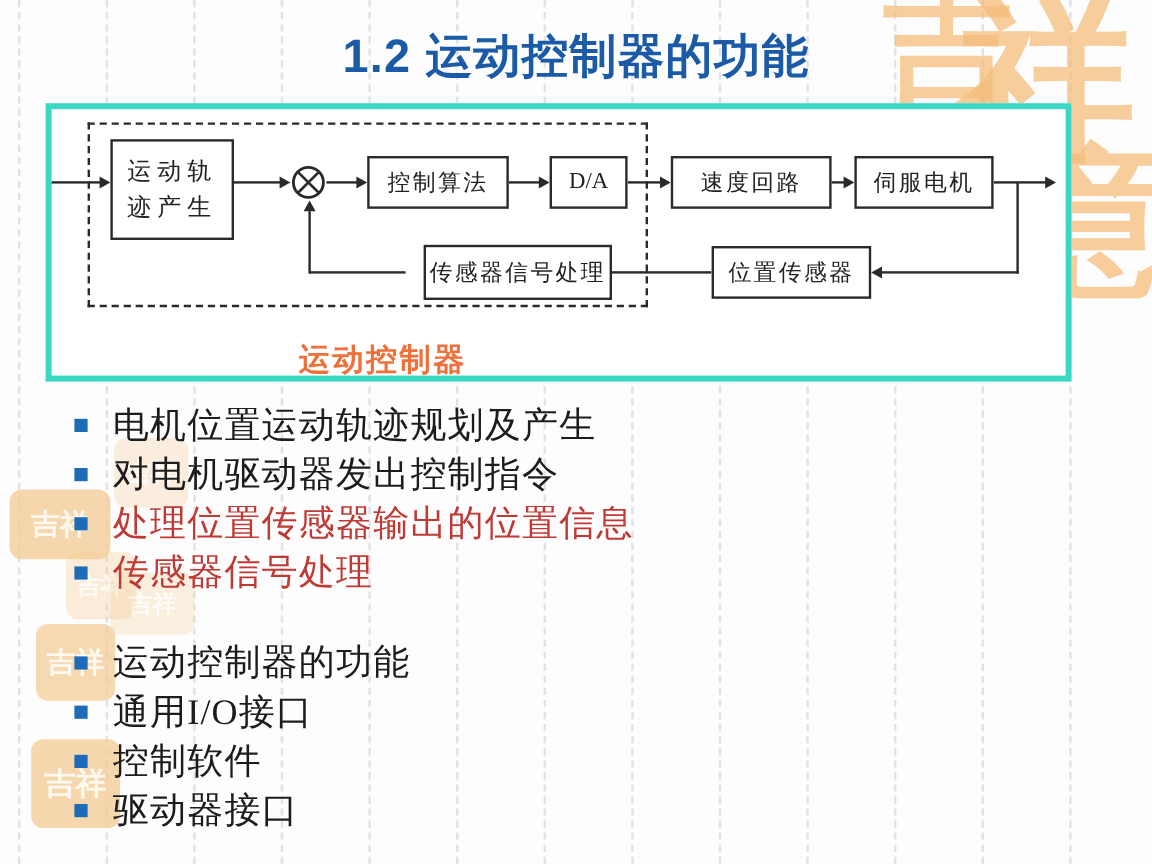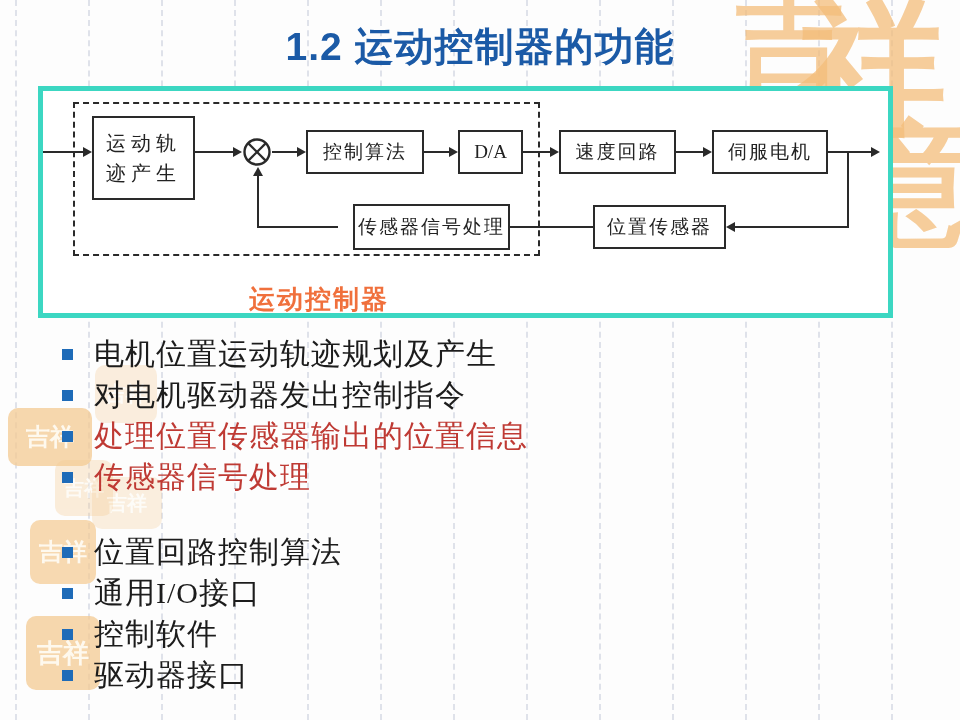--- a/index.html
+++ b/index.html
@@ -94,21 +94,21 @@
 
   <div class="title" style="color: rgb(27, 90, 166);">1.2  运动控制器的功能</div>
 
   <div class="diagram">
     <div class="dashed-rect"></div>
 
     <div class="dbox multiline" style="left:49px;top:25px;width:103px;height:84px;">运动轨
 迹产生</div>
     <div class="dbox" style="left:263px;top:39px;width:118px;height:44px;">控制算法</div>
     <div class="dbox" style="left:415px;top:39px;width:65px;height:44px;letter-spacing:0;">D/A</div>
-    <div class="dbox" style="left:516px;top:39px;width:117px;height:44px;">速度回路</div>
+    <div class="dbox" style="left:516px;top:39px;width:134px;height:44px;">速度回路</div>
     <div class="dbox" style="left:669px;top:39px;width:116px;height:44px;">伺服电机</div>
     <div class="dbox" style="left:294px;top:113px;width:157px;height:46px;margin-left:16px;">传感器信号处理</div>
     <div class="dbox" style="left:550px;top:114px;width:133px;height:44px;">位置传感器</div>
 
     <svg class="sum" width="30" height="30">
       <circle cx="15" cy="15" r="12.5" fill="#ffffff" stroke="#2a2a2a" stroke-width="2.4"></circle>
       <line x1="6.6" y1="6.6" x2="23.4" y2="23.4" stroke="#2a2a2a" stroke-width="2.2"></line>
       <line x1="23.4" y1="6.6" x2="6.6" y2="23.4" stroke="#2a2a2a" stroke-width="2.2"></line>
     </svg>
 
@@ -162,21 +162,21 @@
     </div>
     <div class="bitem">
       <span class="bsq" style="background-color: rgb(30, 107, 184);"></span>
       <span class="btext" style="color: rgb(191, 58, 52);">传感器信号处理</span>
     </div>
   </div>
 
   <div class="blist blist-secondary">
     <div class="bitem">
       <span class="bsq" style="background-color: rgb(30, 107, 184);"></span>
-      <span class="btext" style="color: rgb(28, 28, 28);">位置回路控制算法</span>
+      <span class="btext" style="color: rgb(28, 28, 28);">运动控制器的功能</span>
     </div>
     <div class="bitem">
       <span class="bsq" style="background-color: rgb(30, 107, 184);"></span>
       <span class="btext" style="color: rgb(28, 28, 28);">通用I/O接口</span>
     </div>
     <div class="bitem">
       <span class="bsq" style="background-color: rgb(30, 107, 184);"></span>
       <span class="btext" style="color: rgb(28, 28, 28);">控制软件</span>
     </div>
     <div class="bitem">

